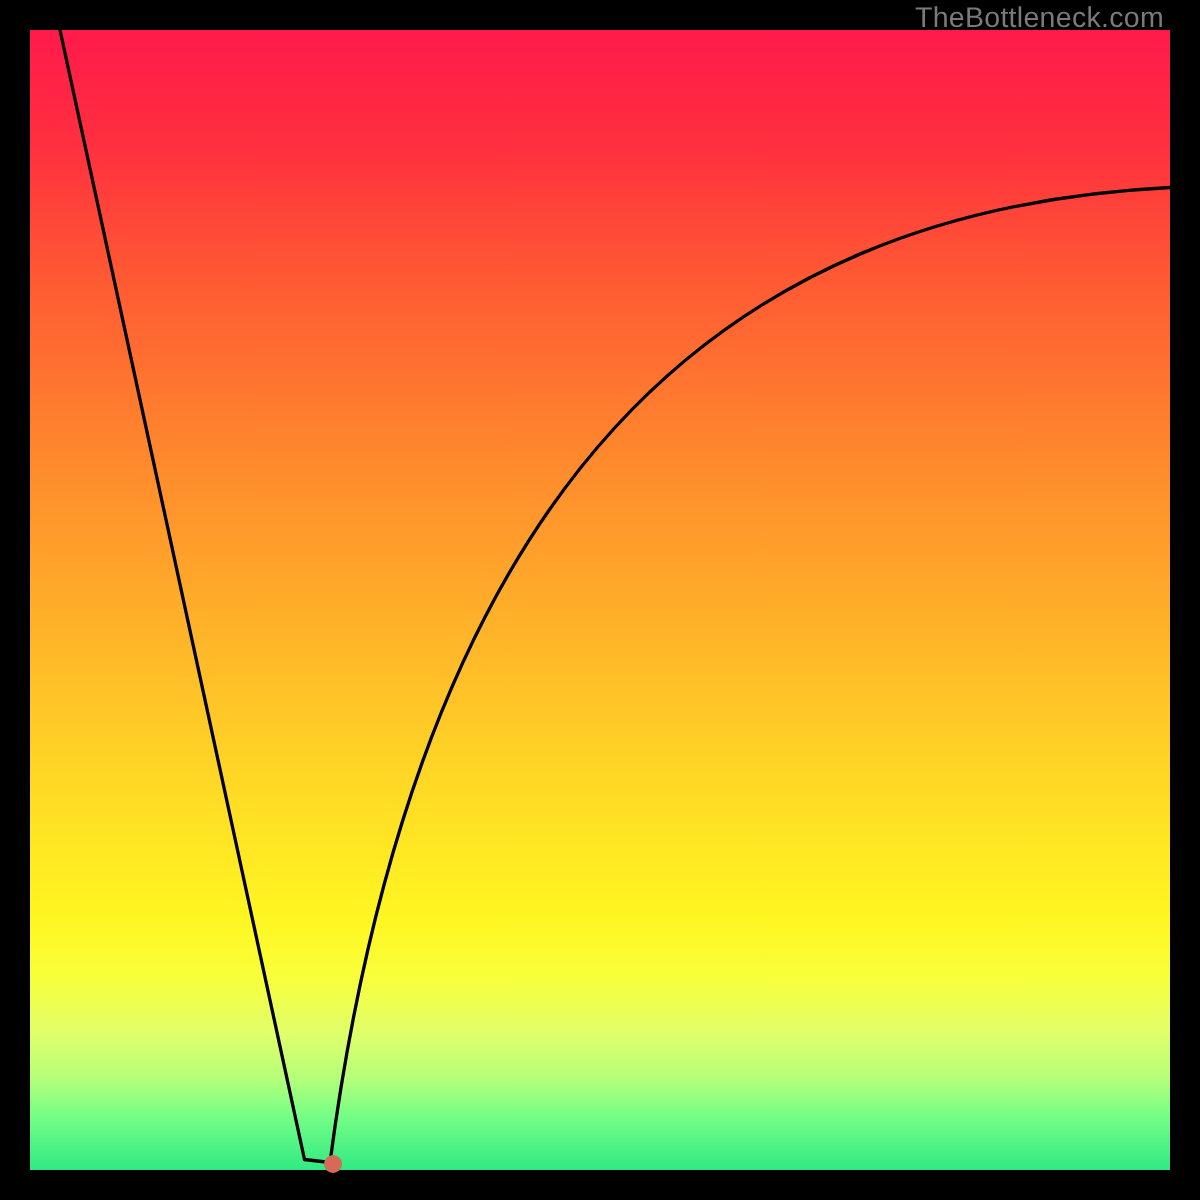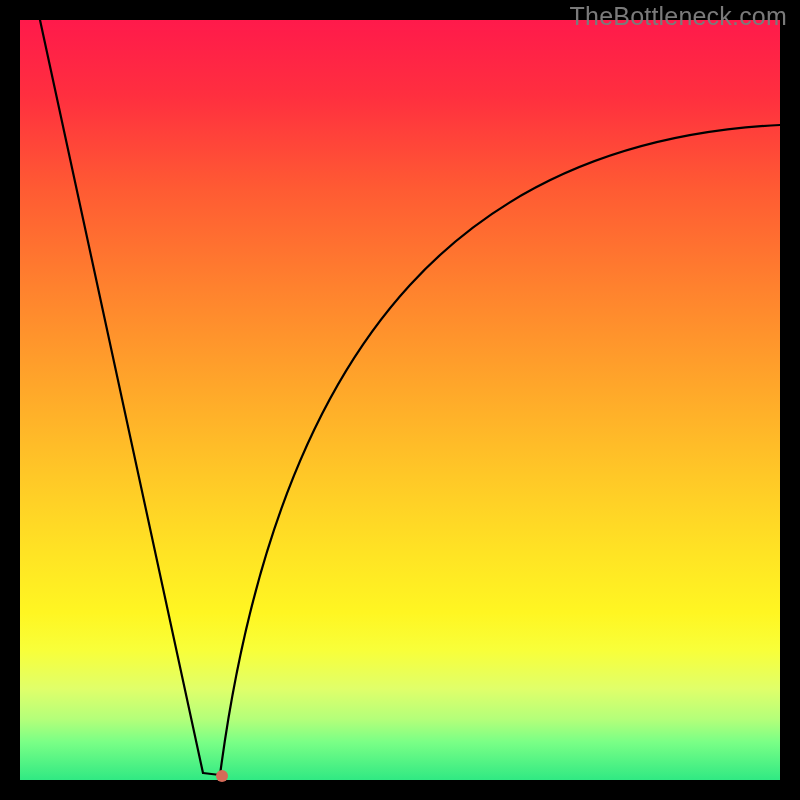--- a/index.html
+++ b/index.html
@@ -35,23 +35,23 @@
       #f8ff3a 83%,
       #e0ff6a 88%,
       #b4ff7a 92%,
       #7aff86 95%,
       #30e983 100%
     );
   }
   .watermark {
     position: absolute;
     top: 2px;
-    right: 13px;
+    right: 24px;
     color: #7a7a7a;
-    font-size: 25px;
+    font-size: 19px;
     letter-spacing: 0.2px;
     font-weight: 400;
   }
   svg.curve {
     position: absolute;
     left: 0;
     top: 0;
     width: 760px;
     height: 760px;
   }

